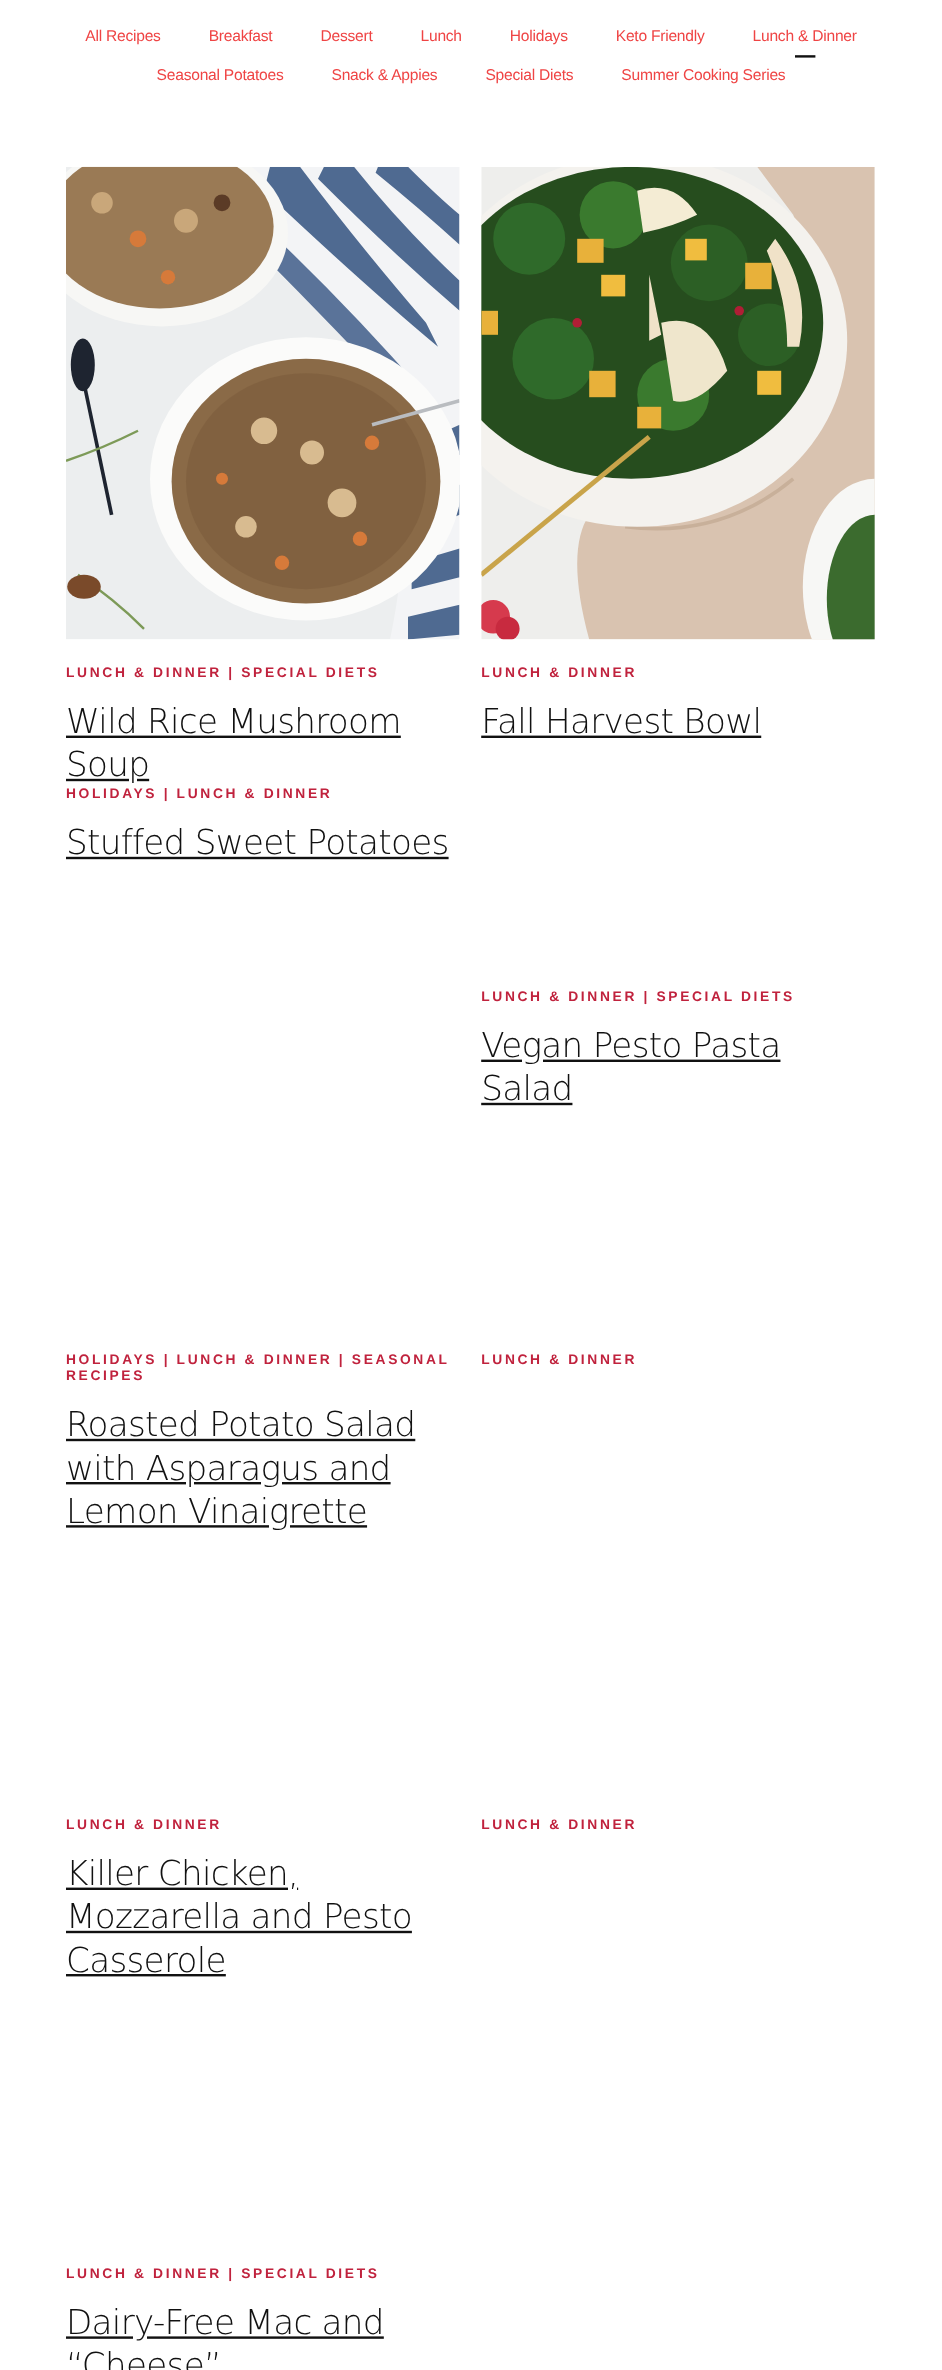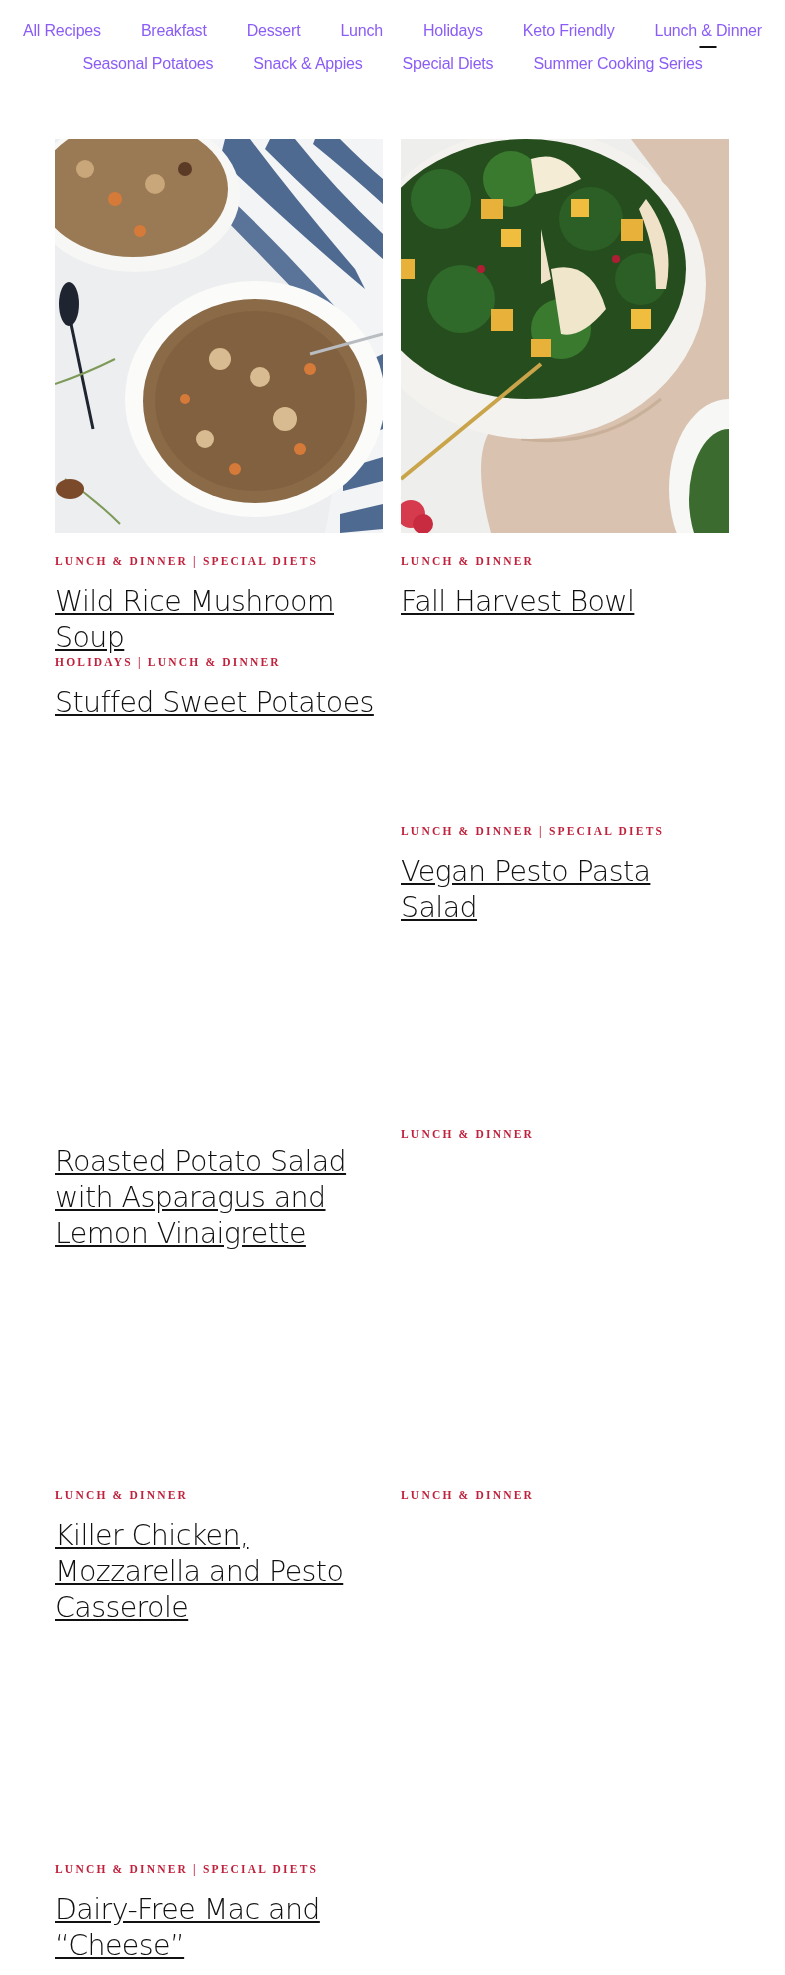--- a/index.html
+++ b/index.html
@@ -19,22 +19,22 @@
       text-align: center;
     }
     .nav-row {
       display: flex;
       justify-content: center;
       align-items: flex-start;
       gap: 0;
       height: 33px;
     }
     .nav-item {
-      font-size: 16px;
-      color: #8b5cf6;
+      font-size: 13px;
+      color: #ef4444;
       padding: 2px 20px 0 20px;
       position: relative;
       cursor: pointer;
       letter-spacing: -0.2px;
       white-space: nowrap;
     }
     .nav-item.active::after {
       content: "";
       position: absolute;
       left: 50%;
@@ -63,21 +63,20 @@
     }
     .cat {
       font-size: 11.5px;
       font-weight: bold;
       letter-spacing: 2.2px;
       text-transform: uppercase;
       color: #c0223d;
       line-height: 13px;
       margin-top: 22px;
       min-height: 13px;
-      font-family: Liberation Serif, serif;
     }
     .title {
       font-size: 28.5px;
       font-weight: normal;
       letter-spacing: -0.6px;
       line-height: 36px;
       color: #111;
       margin-top: 16px;
       font-family: "DejaVu Sans", sans-serif;
       font-weight: 200;
@@ -210,20 +209,21 @@
     <div class="cat" style="margin-top:0;">Holidays | Lunch &amp; Dinner</div>
     <h2 class="title">Stuffed Sweet Potatoes</h2>
   </article>
 
   <article class="card" style="margin-top:169px;">
     <div class="cat" style="margin-top:0;">Lunch &amp; Dinner | Special Diets</div>
     <h2 class="title">Vegan Pesto Pasta Salad</h2>
   </article>
 
   <article class="card" style="margin-top:202px;">
+    <div class="cat" style="margin-top:0;">Holidays | Lunch &amp; Dinner | Seasonal Recipes</div>
     <h2 class="title">Roasted Potato Salad with Asparagus and Lemon Vinaigrette</h2>
   </article>
 
   <article class="card" style="margin-top:202px;">
     <div class="cat" style="margin-top:0;">Lunch &amp; Dinner</div>
   </article>
 
   <article class="card" style="margin-top:237px;">
     <div class="cat" style="margin-top:0;">Lunch &amp; Dinner</div>
     <h2 class="title">Killer Chicken, Mozzarella and Pesto Casserole</h2>

